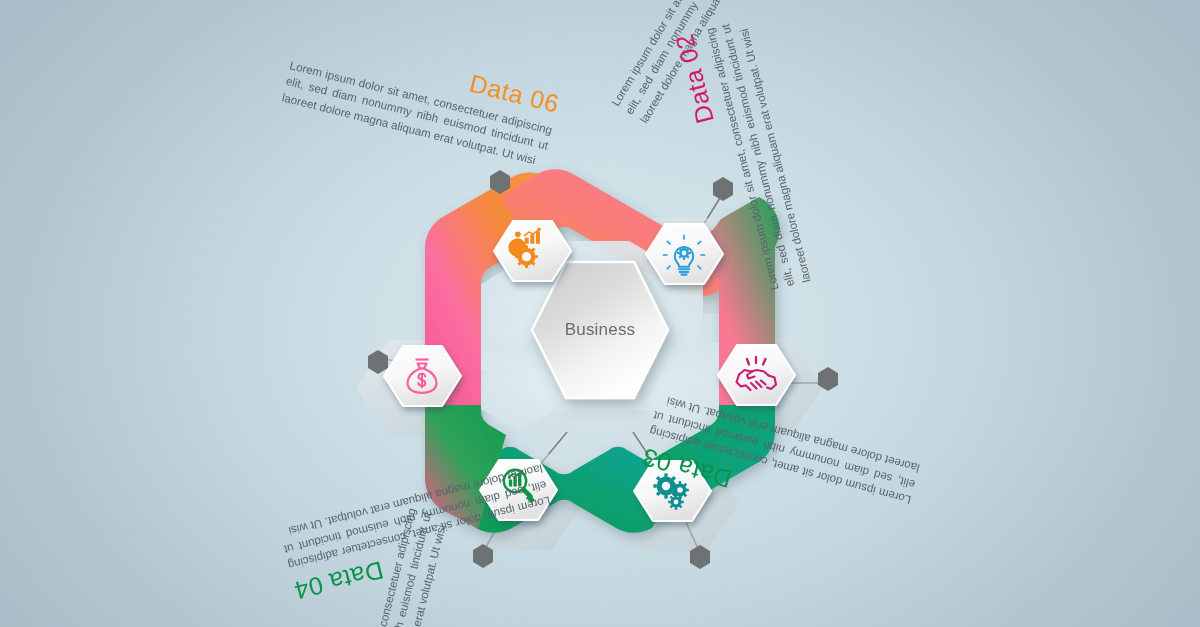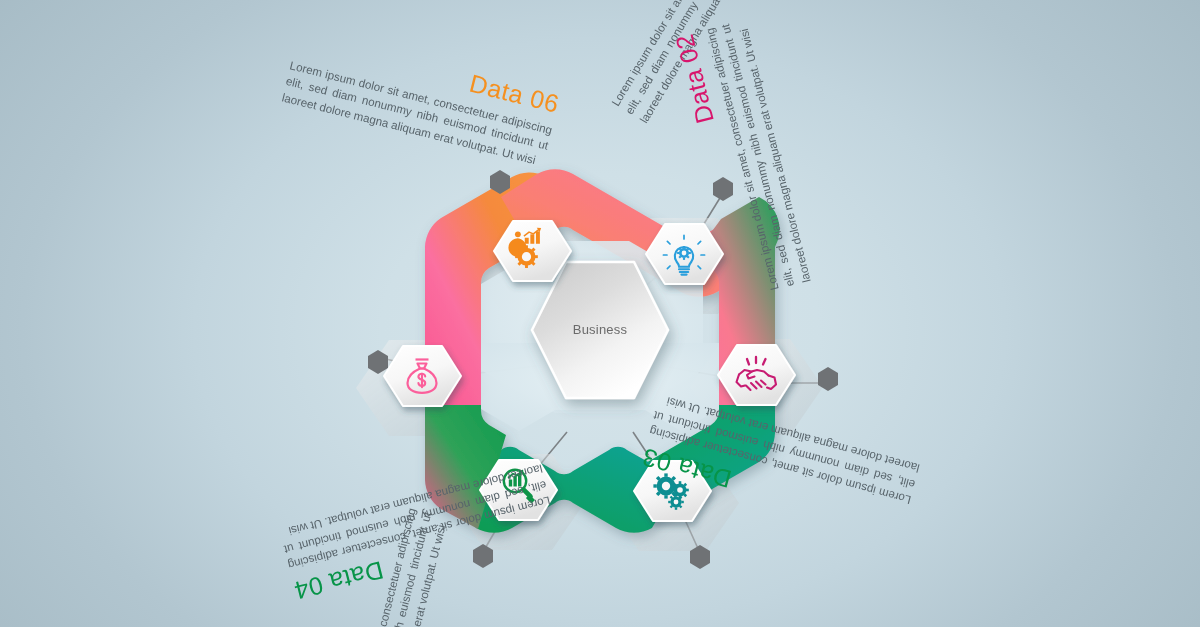--- a/index.html
+++ b/index.html
@@ -19,21 +19,21 @@
   
   #art { position: absolute; left: 0; top: 0; width: 1200px; height: 627px; }
 
   
   .center-text {
     position: absolute;
     left: 521px; top: 330px;
     width: 158px;
     transform: translateY(-50%);
     text-align: center;
-    font-size: 13px;
+    font-size: 17px;
     line-height: 1.35;
     color: #6b6b6b;
     letter-spacing: .2px;
     pointer-events: none;
   }
 
   
   .block { position: absolute; width: 270px; }
   .block .title {
     font-size: 25px;

